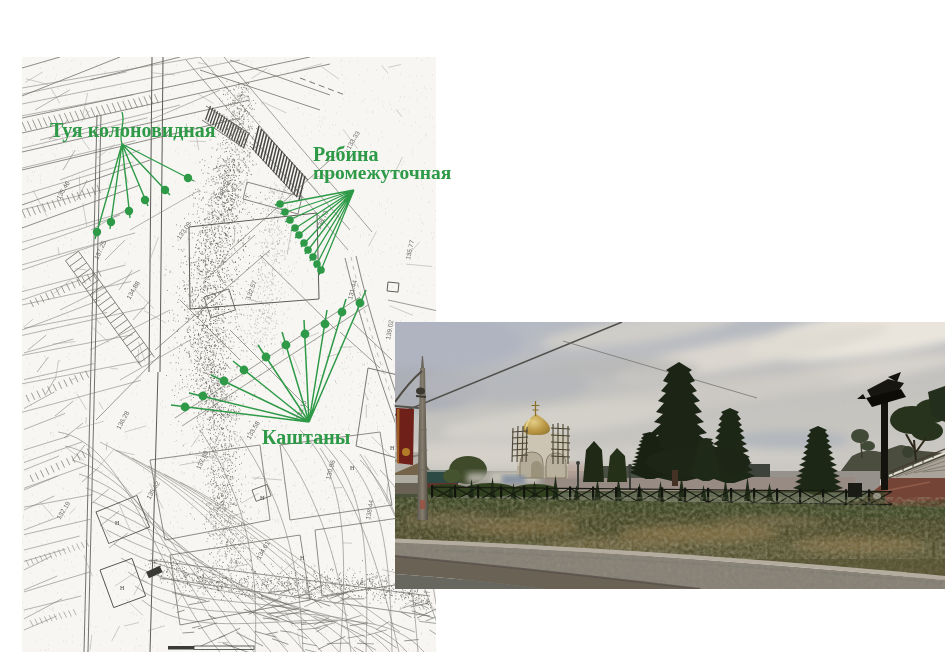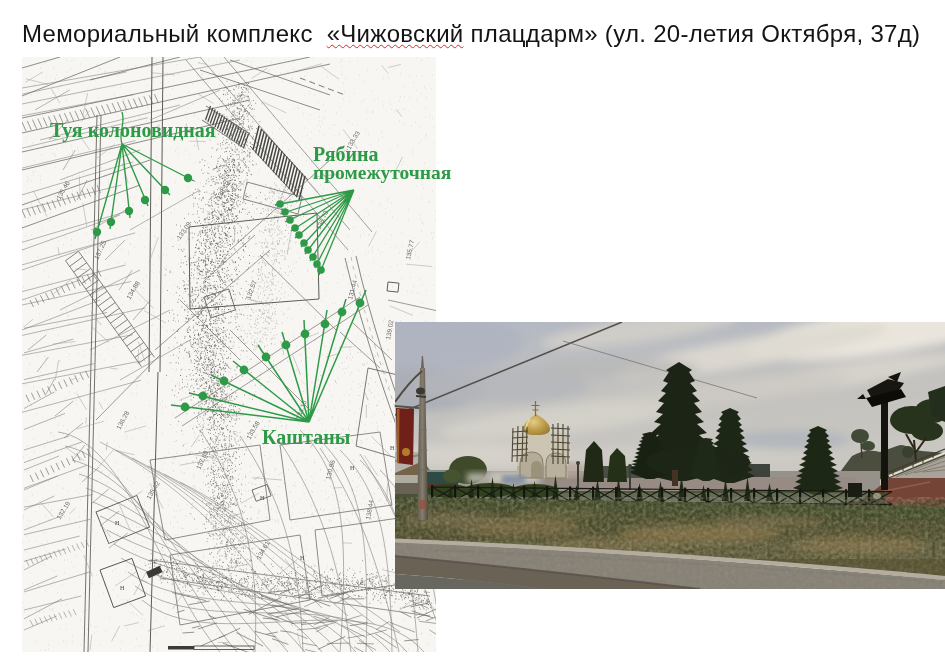--- a/index.html
+++ b/index.html
@@ -2,21 +2,20 @@
 <html lang="ru"><head><meta charset="utf-8">
 <style>
 html,body{margin:0;padding:0;background:#fff}
 #page{position:relative;width:945px;height:664px;overflow:hidden;background:#fff;font-family:"Liberation Sans",sans-serif}
 #title{position:absolute;left:22px;top:20px;width:923px;font-size:24px;letter-spacing:0.30px;color:#141414;white-space:nowrap}
 .sq{text-decoration:underline;text-decoration-style:wavy;text-decoration-color:#cf3026;text-decoration-thickness:1px;text-underline-offset:2px}
 </style></head>
 <body>
 <div id="page">
 
-<div id="title">Мемориальный комплекс&nbsp; <span class="sq">«Чижовский</span> плацдарм» (ул. 20-летия Октября, 37д)</div>
 <svg width="945" height="664" viewBox="0 0 945 664" style="position:absolute;left:0;top:0">
 <defs>
 <clipPath id="mapClip">
           <rect x="22" y="57" width="414" height="595"></rect>
         </clipPath>
 <clipPath id="photoClip">
           <rect x="395" y="322" width="550" height="267"></rect>
         </clipPath>
 <filter id="grassNoise" x="0%" y="0%" width="100%" height="100%">
 <feTurbulence type="fractalNoise" baseFrequency="0.28" numOctaves="3" seed="11" stitchTiles="stitch"></feTurbulence>

